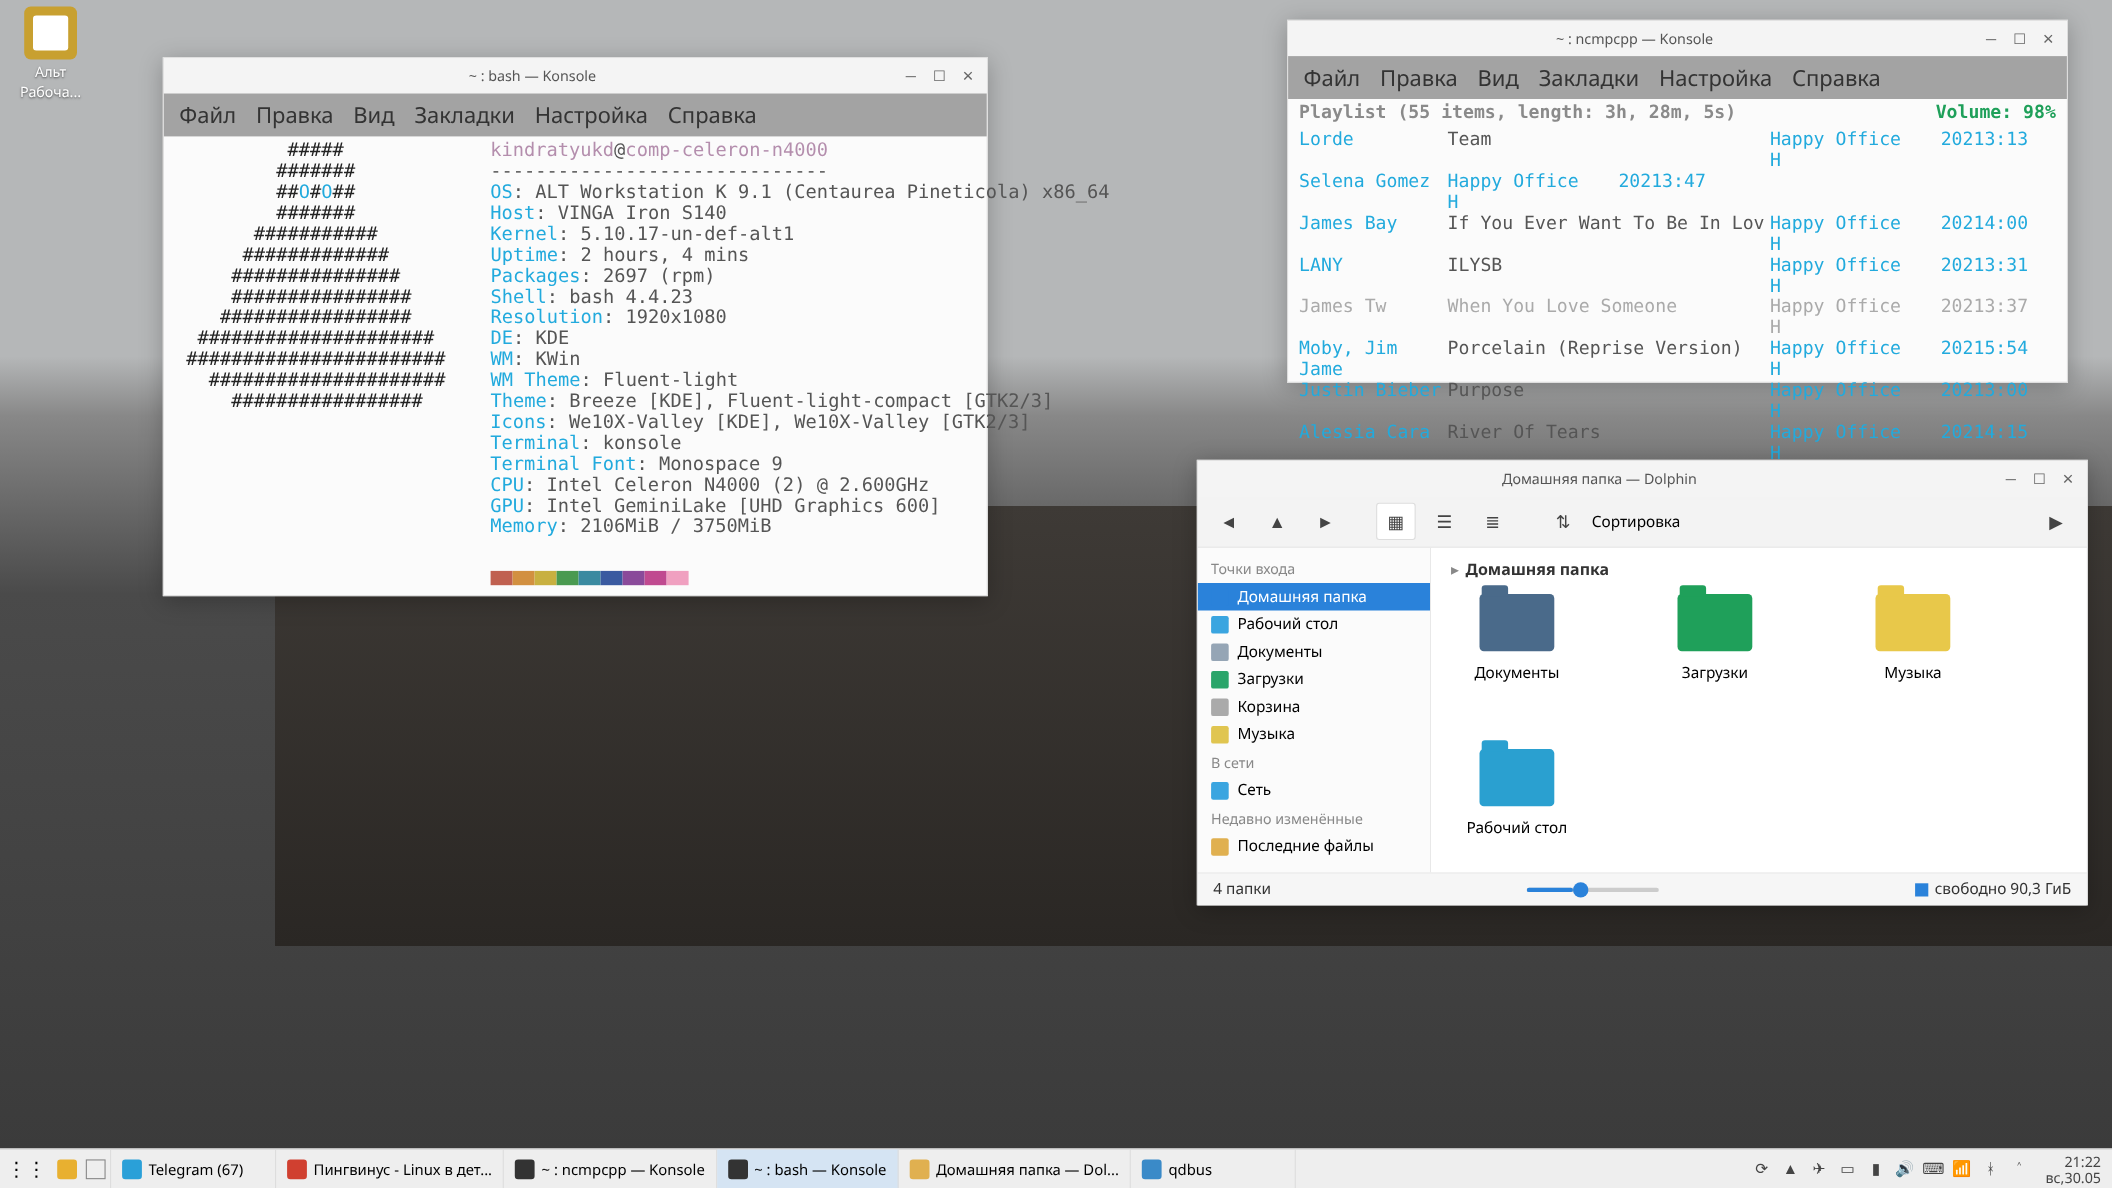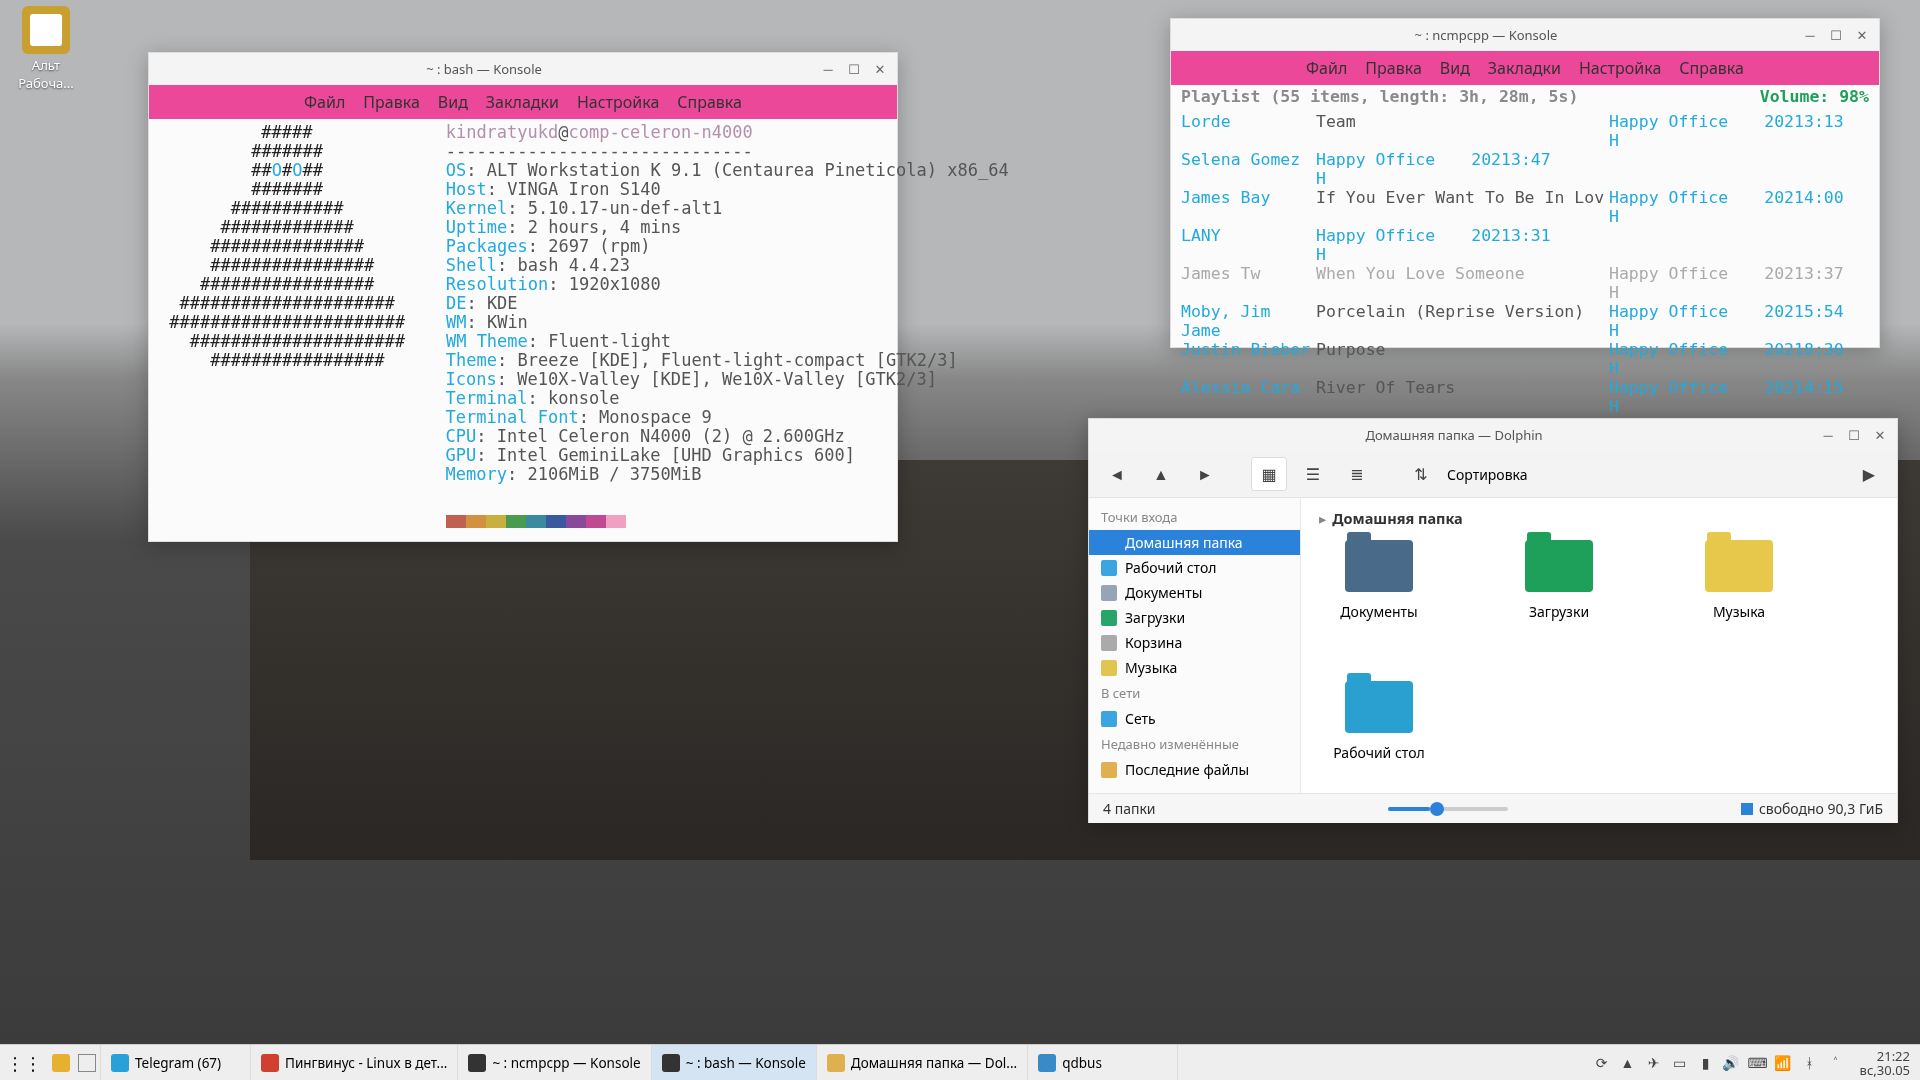--- a/index.html
+++ b/index.html
@@ -21,21 +21,21 @@
   position: absolute; background: #fbfbfb; border: 1px solid #ddd;
   box-shadow: 0 4px 20px rgba(0,0,0,.25);
 }
 .titlebar {
   height: 32px; display: flex; align-items: center; padding: 0 8px;
   font-size: 13px; color: #555; background: #f4f4f4;
 }
 .titlebar .title { flex: 1; text-align: center; }
 .titlebar .btn { width: 18px; height: 18px; margin-left: 8px; display: flex; align-items: center; justify-content: center; color: #666; cursor: pointer; font-size: 13px; }
 
-.menubar { display: flex; gap: 18px; padding: 6px 14px; font-size: 16px; color: #333; background: #ec4899; justify-content: center; }
+.menubar { display: flex; gap: 18px; padding: 6px 14px; font-size: 20px; color: #333; background: #a3a3a3; }
 .menubar span { cursor: pointer; }
 
 .term {
   font-family: "Monospace", monospace; font-size: 17px; line-height: 19px;
   white-space: pre; padding: 4px 10px 10px 10px; color: #555;
 }
 .term .key { color: #22aadd; }
 .term .user { color: #b48ead; }
 .term .at { color: #555; }
 
@@ -177,20 +177,21 @@
       </div>
       <div class="ncm-row ">
       <span class="a">James Bay</span>
         <span class="t">If You Ever Want To Be In Lov</span>
         <span class="al">Happy Office H</span>
         <span class="y">2021</span>
         <span class="d">4:00</span>
       </div>
       <div class="ncm-row ">
       <span class="a">LANY</span>
+        <span class="t">ILYSB</span>
         <span class="al">Happy Office H</span>
         <span class="y">2021</span>
         <span class="d">3:31</span>
       </div>
       <div class="ncm-row dim">
       <span class="a">James Tw</span>
         <span class="t">When You Love Someone</span>
         <span class="al">Happy Office H</span>
         <span class="y">2021</span>
         <span class="d">3:37</span>
@@ -200,21 +201,21 @@
         <span class="t">Porcelain (Reprise Version)</span>
         <span class="al">Happy Office H</span>
         <span class="y">2021</span>
         <span class="d">5:54</span>
       </div>
       <div class="ncm-row ">
       <span class="a">Justin Bieber</span>
         <span class="t">Purpose</span>
         <span class="al">Happy Office H</span>
         <span class="y">2021</span>
-        <span class="d">8:30</span>
+        <span class="d">3:00</span>
       </div>
       <div class="ncm-row ">
       <span class="a">Alessia Cara</span>
         <span class="t">River Of Tears</span>
         <span class="al">Happy Office H</span>
         <span class="y">2021</span>
         <span class="d">4:15</span>
       </div>
       <div class="ncm-row ">
       <span class="a">DNCE</span>

